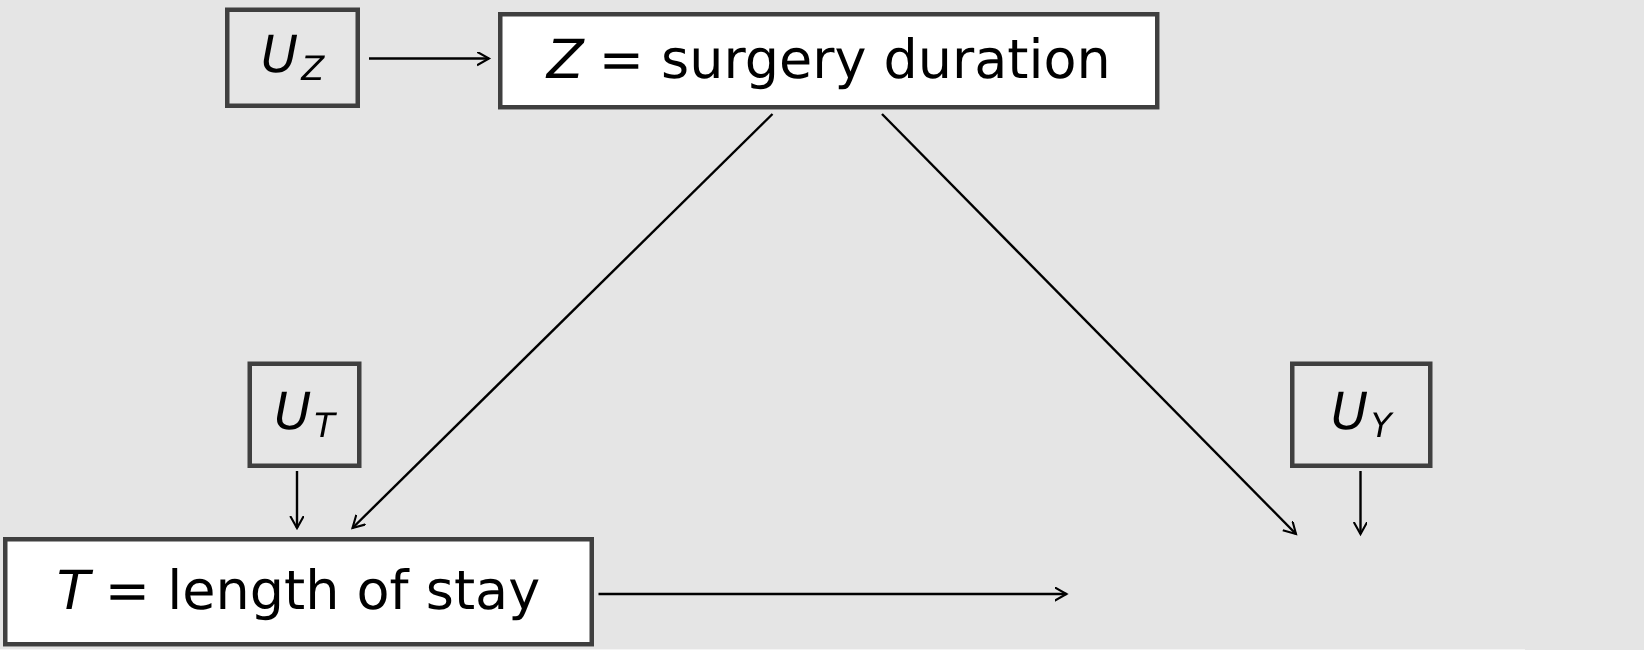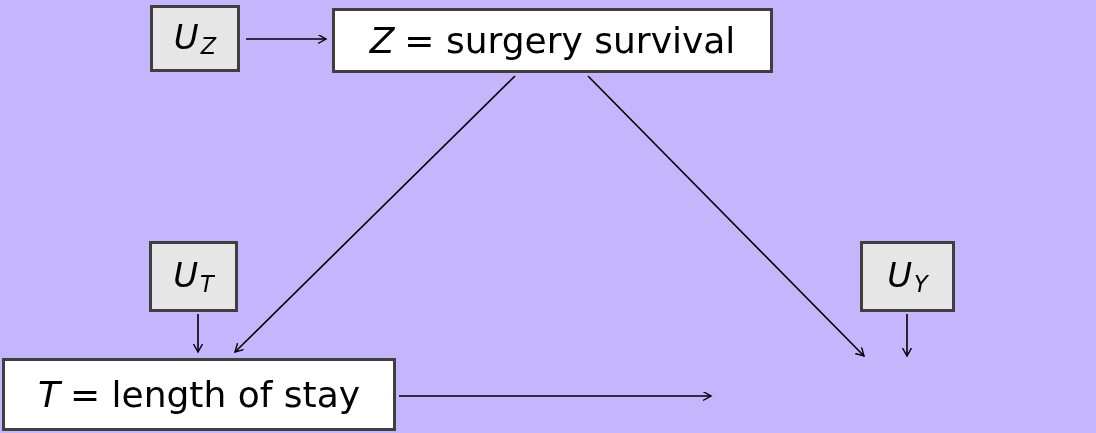--- a/index.html
+++ b/index.html
@@ -4,21 +4,21 @@
 <style>
   html, body {
     margin: 0;
     padding: 0;
     background: #ffffff;
   }
   .canvas {
     position: relative;
     width: 1096px;
     height: 433px;
-    background: #c4b5fd;
+    background: #e5e5e5;
     font-family: "DejaVu Sans", "Liberation Sans", sans-serif;
     color: #000000;
     overflow: hidden;
   }
   svg.edge-layer {
     position: absolute;
     left: 0;
     top: 0;
     width: 1096px;
     height: 433px;
@@ -74,24 +74,24 @@
         <line x1="907" y1="314" x2="907" y2="356" stroke="#000000" stroke-width="1.6" marker-end="url(#arrowhead)"></line>
         <line x1="399" y1="396" x2="711" y2="396" stroke="#000000" stroke-width="1.6" marker-end="url(#arrowhead)"></line>
       </g>
   </svg>
 
   <div class="node u-node" style="left:150px; top:5px; width:90px; height:67px;">
     <span><span class="var">U</span><span class="sub">Z</span></span>
   </div>
 
   <div class="node main-node" style="left:332px; top:8px; width:441px; height:65px;">
-    <span><span class="var">Z</span><span class="rest">= surgery survival</span></span>
+    <span><span class="var">Z</span><span class="rest">= surgery duration</span></span>
   </div>
 
-  <div class="node u-node" style="left:149px; top:241px; width:89px; height:71px;">
+  <div class="node u-node" style="left:165px; top:241px; width:76px; height:71px;">
     <span><span class="var">U</span><span class="sub">T</span></span>
   </div>
 
   <div class="node u-node" style="left:860px; top:241px; width:95px; height:71px;text-align:right;">
     <span><span class="var">U</span><span class="sub">Y</span></span>
   </div>
 
   <div class="node main-node" style="left:2px; top:358px; width:394px; height:73px;justify-content:center;">
     <span><span class="var">T</span><span class="rest">= length of stay</span></span>
   </div>

